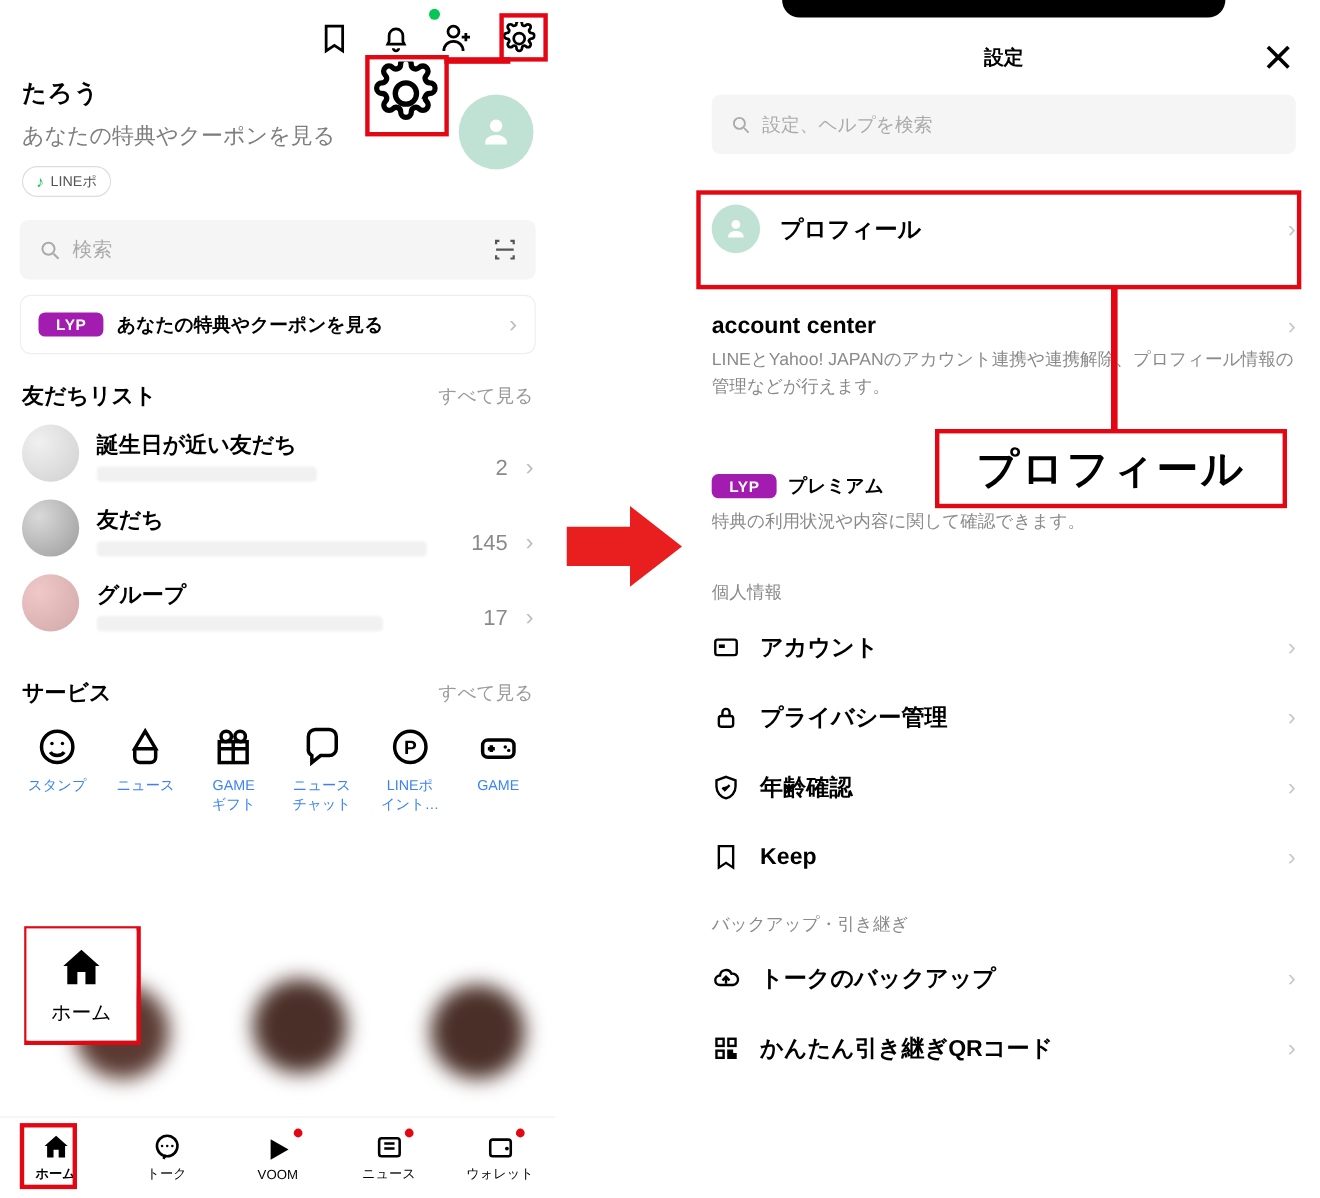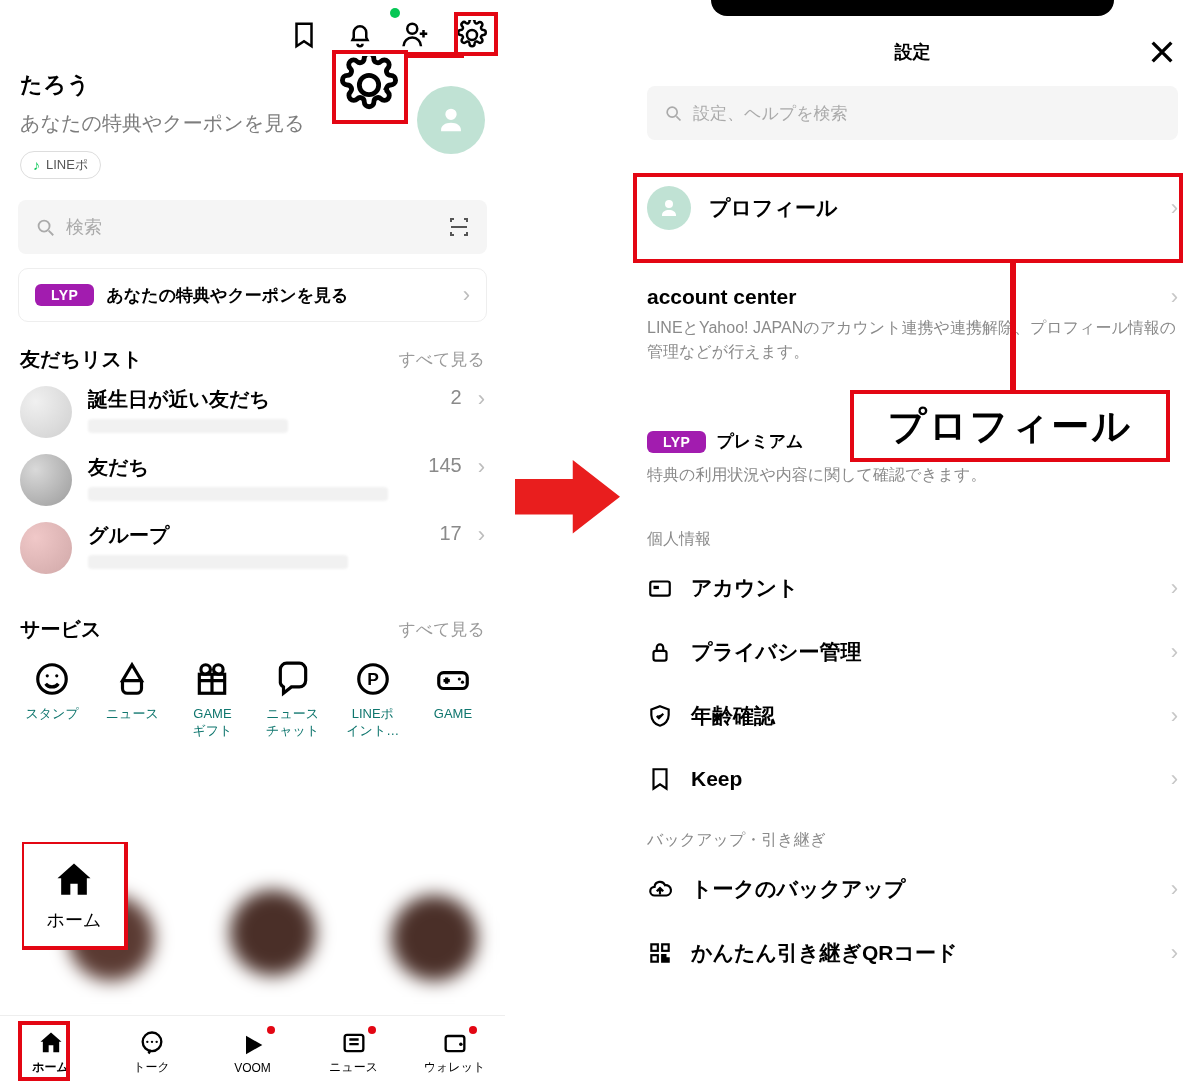--- a/index.html
+++ b/index.html
@@ -37,35 +37,35 @@
 
 .lyp-card{position:absolute;left:18px;right:18px;top:268px;border:1px solid #eee;border-radius:10px;height:54px;display:flex;align-items:center;padding:0 16px;gap:12px}
 .lyp-badge{background:#a21caf;color:#fff;font-weight:700;font-size:14px;border-radius:6px;padding:3px 16px;letter-spacing:.5px}
 .lyp-text{font-size:17px;font-weight:600;flex:1}
 
 .section-head{display:flex;justify-content:space-between;align-items:center;padding:0 20px}
 .section-head .ttl{font-size:20px;font-weight:700}
 .section-head .more{font-size:17px;color:#9a9a9a}
 .friends-head{position:absolute;left:0;right:0;top:346px}
 
-.frow{display:flex;align-items:flex-start;padding:8px 20px;gap:16px}
+.frow{display:flex;align-items:flex-end;padding:8px 20px;gap:16px}
 .frow .av{width:52px;height:52px;border-radius:50%;background:radial-gradient(circle at 30% 30%,#f0f0f0,#cfcfcf)}
 .frow .av.b{background:radial-gradient(circle at 30% 30%,#d9d9d9,#9b9b9b)}
 .frow .av.c{background:radial-gradient(circle at 30% 30%,#f0c8c8,#d0a8a8)}
 .frow .txt{flex:1}
 .frow .name{font-size:20px;font-weight:600}
 .frow .sub{height:14px;width:200px;background:#f1f1f1;border-radius:4px;margin-top:6px;filter:blur(1px)}
 .frow .cnt{font-size:20px;color:#8a8a8a}
 .friends-list{position:absolute;left:0;right:0;top:378px}
 
 .services-head{position:absolute;left:0;right:0;top:616px}
 .service-grid{position:absolute;left:0;right:0;top:656px;display:flex;gap:4px;padding:4px 14px}
 .svc{flex:1;text-align:center}
 .svc .ic{width:38px;height:38px;margin:0 auto 8px}
-.svc .lbl{font-size:13px;color:#0f766e;line-height:1.3}
+.svc .lbl{font-size:13px;color:#3b82f6;line-height:1.3}
 
 .blur-area{position:absolute;left:0;right:0;top:756px;height:260px;background:radial-gradient(ellipse 90px 90px at 22% 70%,#5a3a32 0%,#5a3a32 40%,transparent 55%),radial-gradient(ellipse 90px 90px at 54% 68%,#4a2f28 0%,#4a2f28 40%,transparent 55%),radial-gradient(ellipse 90px 90px at 86% 70%,#4a2f28 0%,#4a2f28 40%,transparent 55%),#fff;filter:blur(8px)}
 
 .home-callout{position:absolute;left:24px;top:844px;width:100px;height:102px;background:#fff;display:flex;flex-direction:column;align-items:center;justify-content:center;z-index:6}
 .home-callout .hic{width:44px;height:44px}
 .home-callout .hlbl{font-size:18px;font-weight:500;margin-top:6px}
 .hl-home-callout{left:22px;top:842px;width:106px;height:108px}
 
 .tabbar{position:absolute;left:0;right:0;bottom:0;height:74px;background:#fff;display:flex;border-top:1px solid #eee}
 .tabbar .tab{flex:1;display:flex;flex-direction:column;align-items:center;justify-content:center;gap:2px;position:relative}

